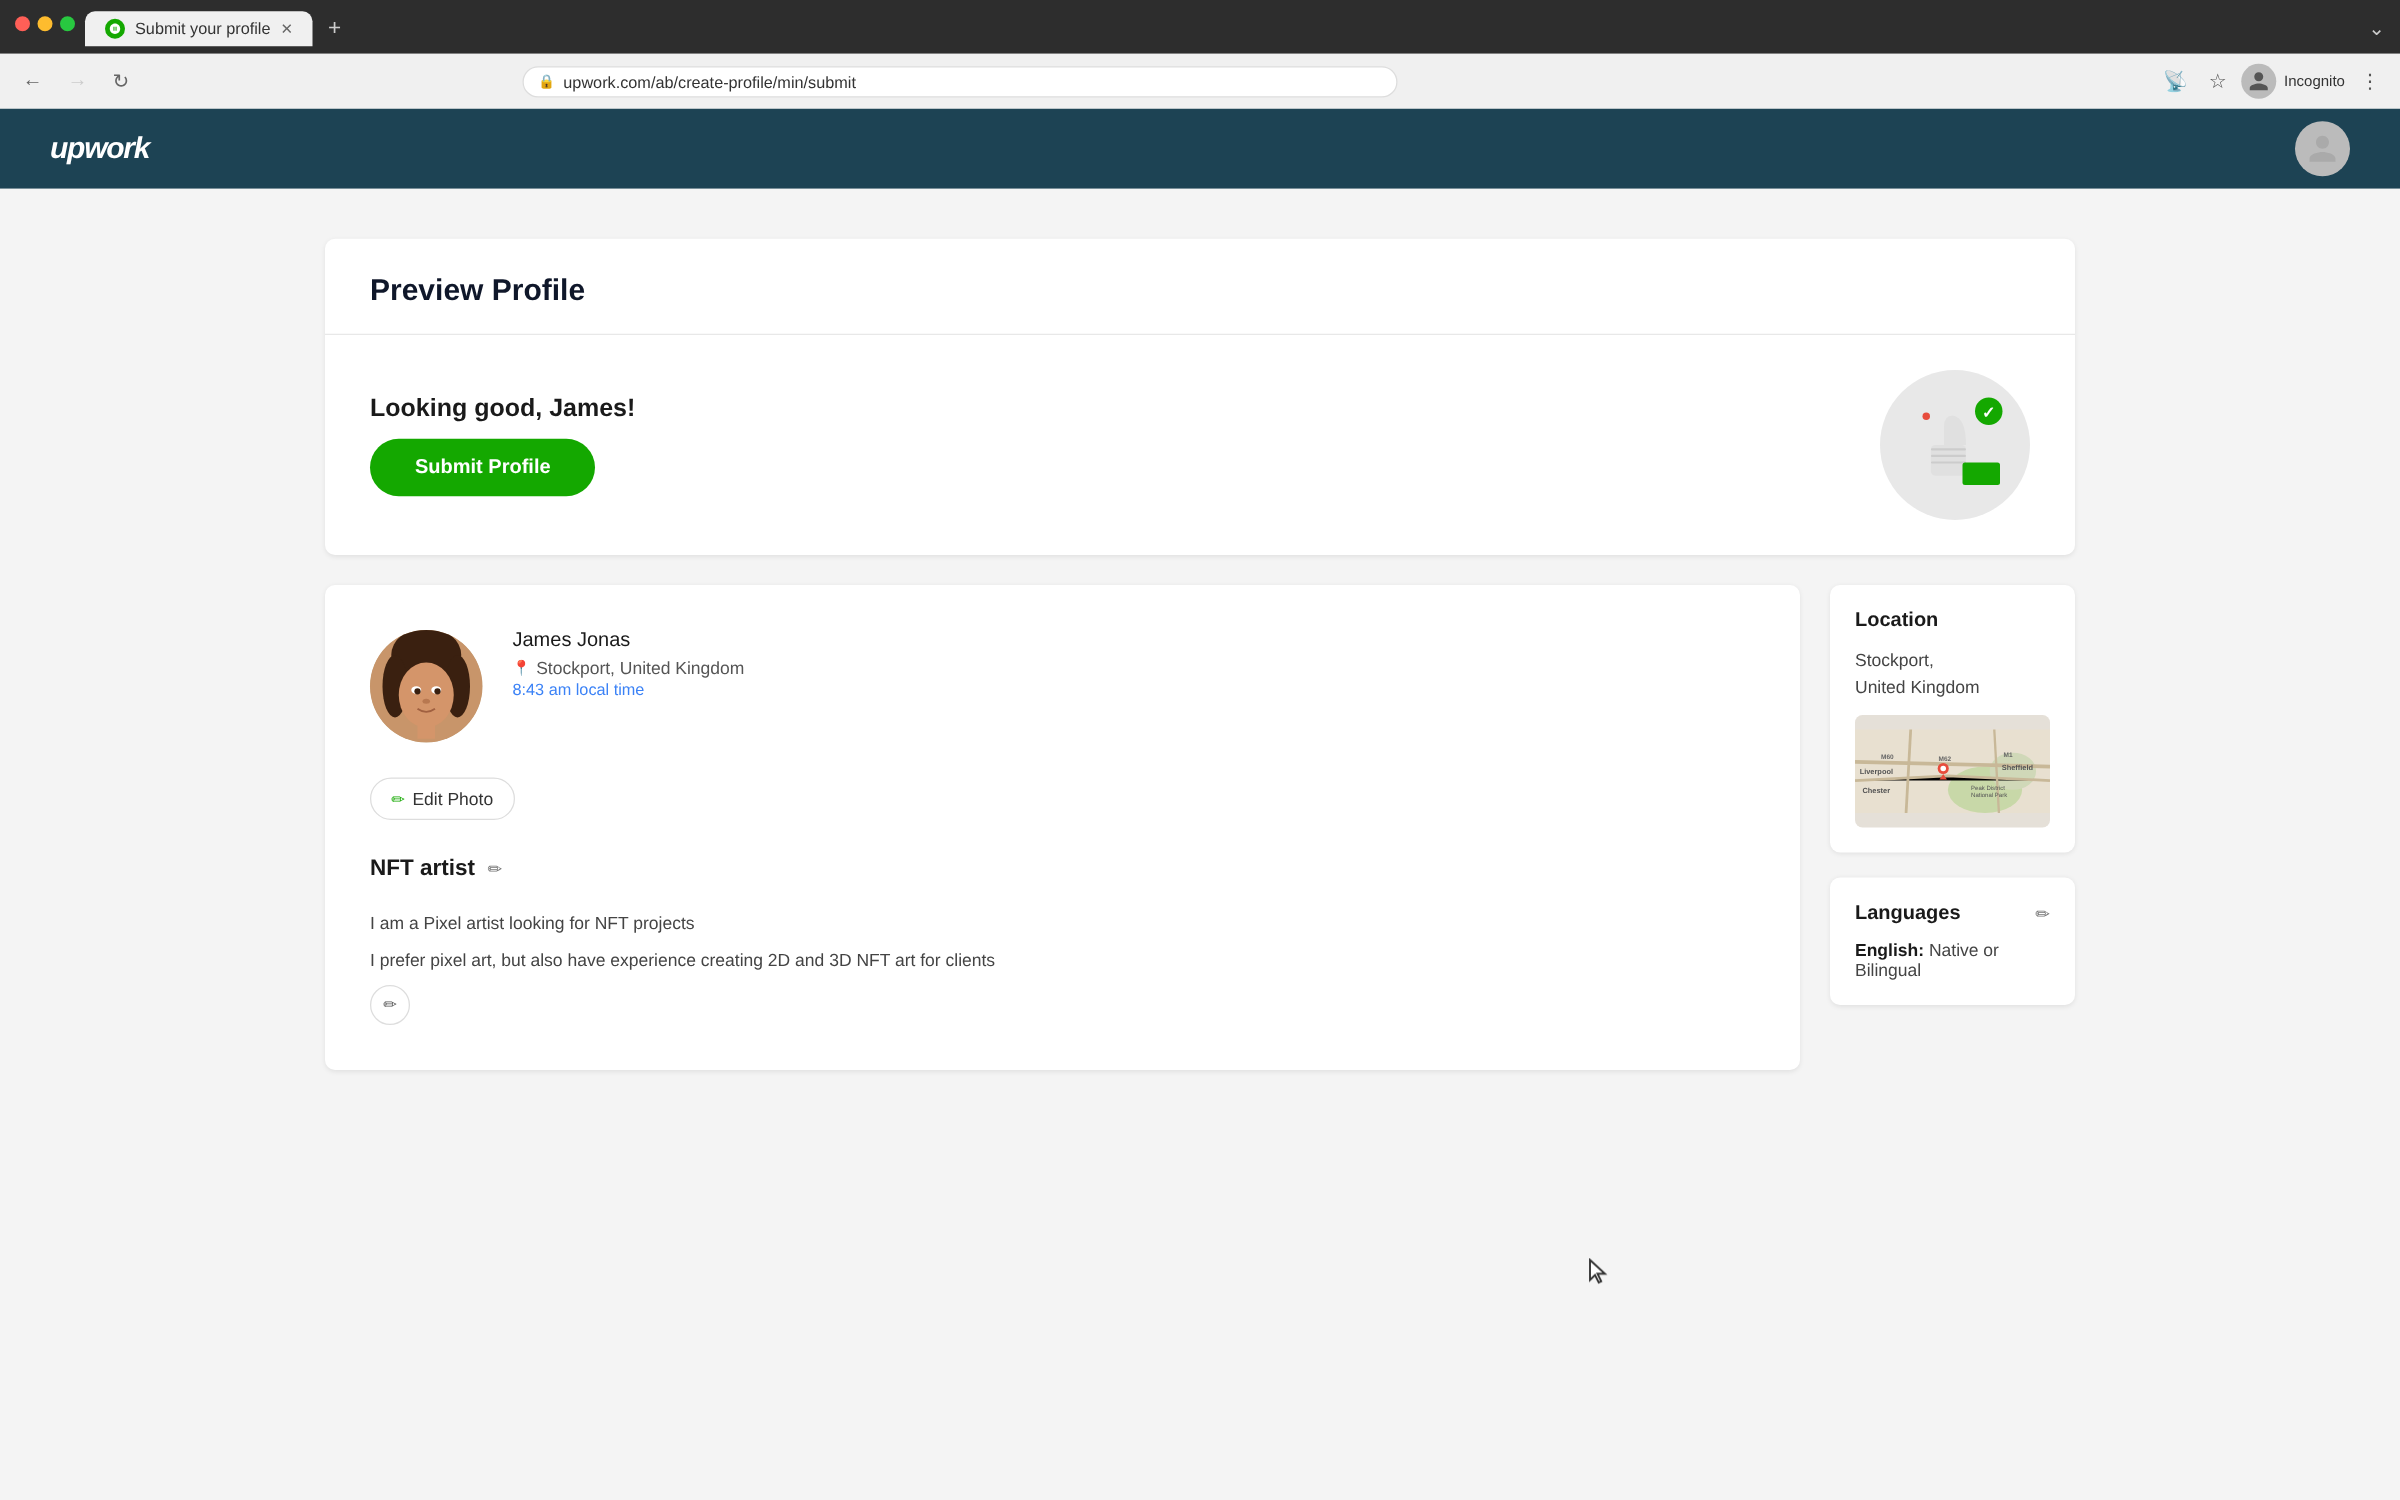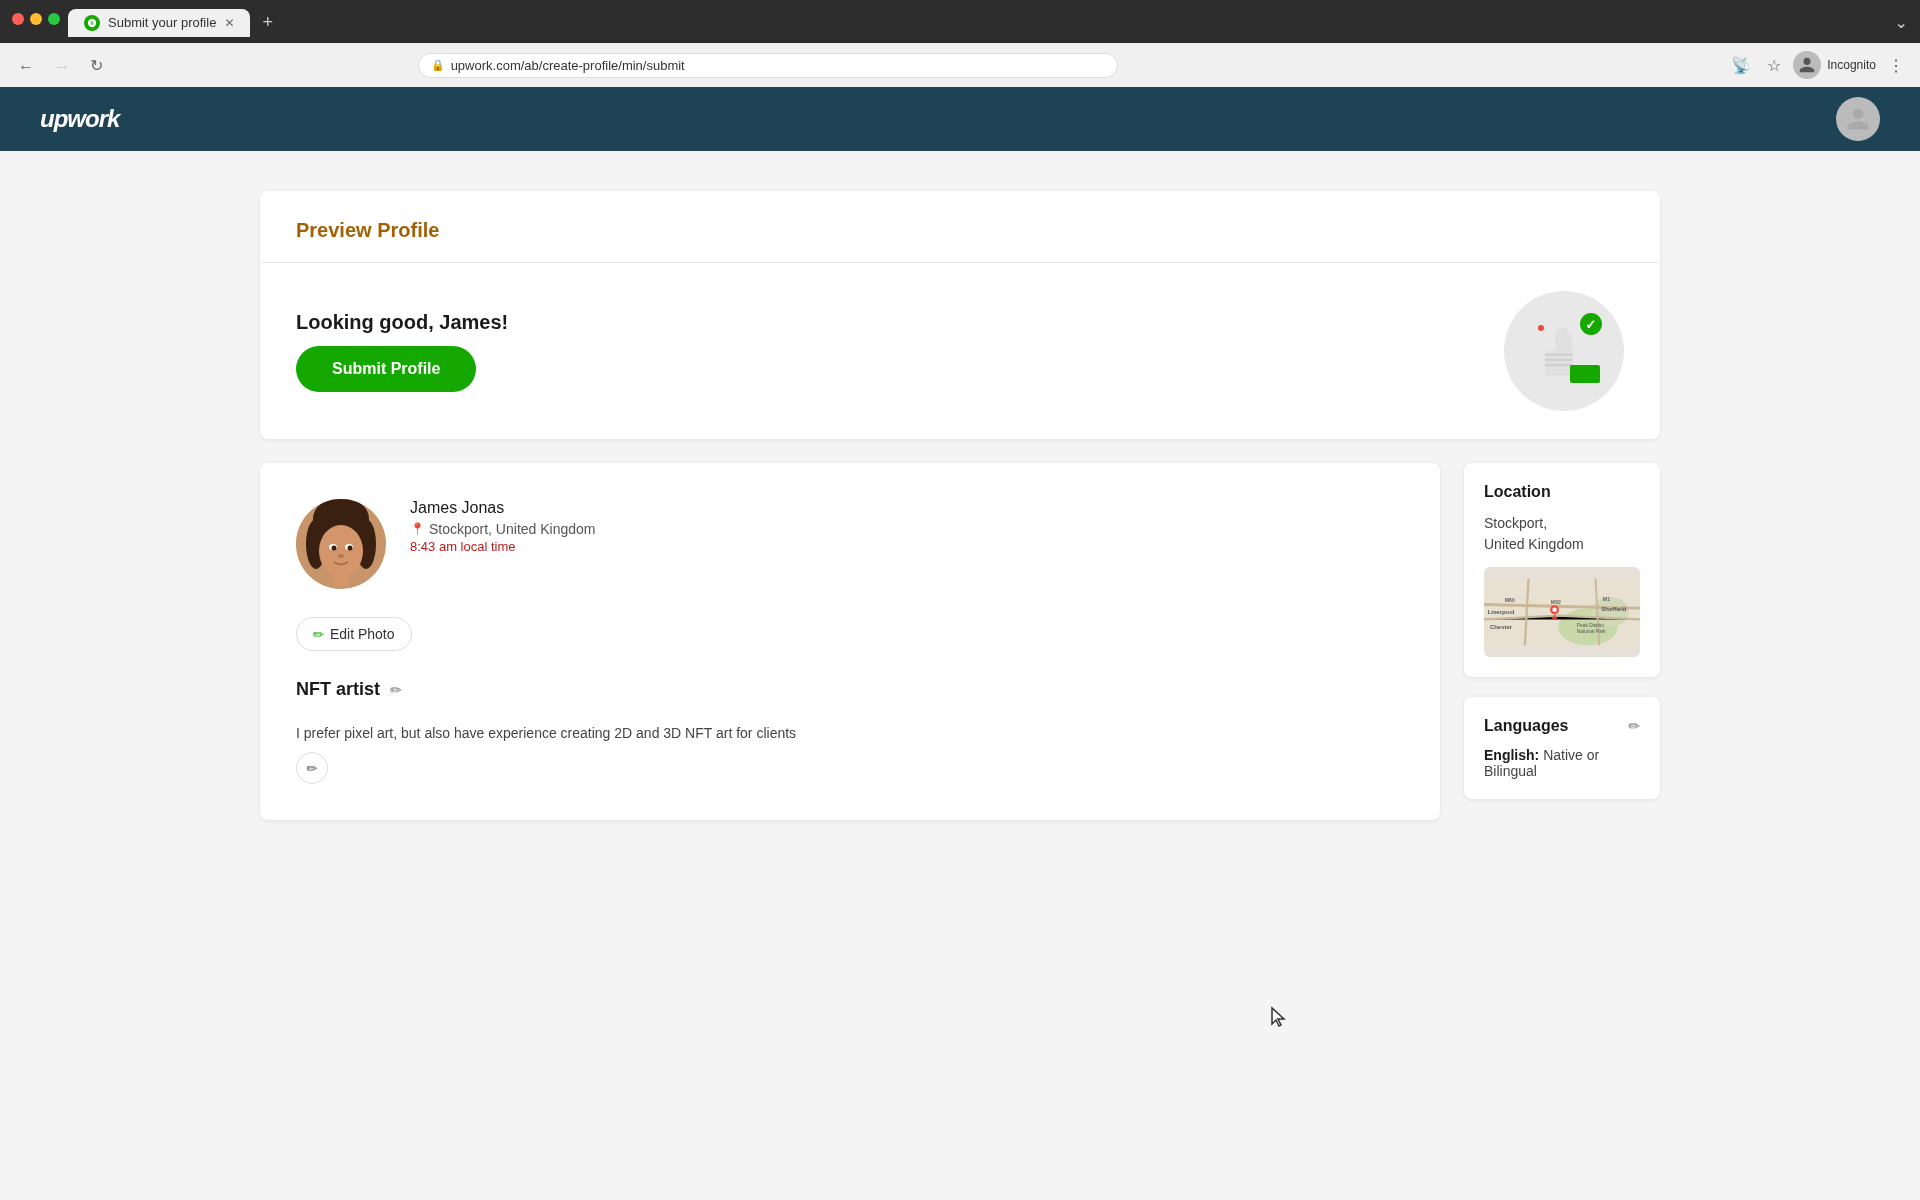--- a/index.html
+++ b/index.html
@@ -32,41 +32,41 @@
     .upwork-header { background: #1d4354; display: flex; align-items: center; justify-content: space-between; padding: 0 40px; height: 64px; }
     .upwork-logo { color: white; font-size: 24px; font-weight: 700; letter-spacing: -1px; }
     .upwork-logo span { font-style: italic; }
     .header-avatar { width: 44px; height: 44px; border-radius: 50%; background: #bbb; display: flex; align-items: center; justify-content: center; color: #fff; font-size: 20px; overflow: hidden; }
 
     .page-content { background: #f4f4f4; padding: 40px 260px; min-height: calc(1200px - 64px - 80px); }
 
     
     .preview-card { background: white; border-radius: 8px; margin-bottom: 24px; overflow: hidden; box-shadow: 0 1px 4px rgba(0,0,0,0.08); }
     .preview-card-header { padding: 28px 36px 20px; border-bottom: 1px solid #e8e8e8; }
-    .preview-title { font-size: 20px; font-weight: 700; color: #a16207; }
+    .preview-title { font-size: 24px; font-weight: 700; color: #0f172a; }
     .preview-card-body { padding: 28px 36px; display: flex; align-items: center; justify-content: space-between; }
     .preview-card-text h2 { font-size: 20px; font-weight: 700; color: #1a1a1a; margin-bottom: 12px; }
     .preview-card-text p { font-size: 14px; color: #444; line-height: 1.5; margin-bottom: 24px; max-width: 560px; }
     .submit-btn { background: #14a800; color: white; border: none; border-radius: 24px; padding: 14px 36px; font-size: 16px; font-weight: 600; cursor: pointer; }
 
     
     .thumbs-illustration { width: 120px; height: 120px; border-radius: 50%; background: #e8e8e8; display: flex; align-items: center; justify-content: center; position: relative; flex-shrink: 0; }
 
     
     .profile-section { display: flex; gap: 24px; }
     .profile-main { background: white; border-radius: 8px; flex: 1; padding: 36px; box-shadow: 0 1px 4px rgba(0,0,0,0.08); }
     .profile-sidebar { width: 196px; display: flex; flex-direction: column; gap: 20px; }
 
     .profile-header { display: flex; align-items: flex-start; gap: 24px; margin-bottom: 28px; }
     .profile-avatar { width: 90px; height: 90px; border-radius: 50%; background: #c8a882; overflow: hidden; flex-shrink: 0; display: flex; align-items: center; justify-content: center; }
 
     .profile-name-block {}
     .profile-name { font-size: 16px; font-weight: 400; color: #1a1a1a; margin-bottom: 4px; }
     .profile-location { display: flex; align-items: center; gap: 4px; font-size: 14px; color: #555; margin-bottom: 2px; }
-    .profile-time { font-size: 13px; color: #b91c1c; }
+    .profile-time { font-size: 13px; color: #3b82f6; }
     .pin-icon { color: #555; font-size: 12px; }
 
     .edit-photo-btn { display: flex; align-items: center; gap: 6px; border: 1px solid #ddd; border-radius: 20px; padding: 8px 16px; background: white; cursor: pointer; font-size: 14px; color: #333; margin-top: 12px; }
     .edit-photo-btn .pencil-icon { color: #14a800; font-size: 13px; }
 
     .profile-title-row { display: flex; align-items: center; gap: 10px; margin-bottom: 22px; }
     .profile-title { font-size: 18px; font-weight: 700; color: #1a1a1a; }
     .edit-icon-small { color: #777; cursor: pointer; font-size: 14px; }
     .profile-bio { font-size: 14px; color: #444; line-height: 1.6; margin-bottom: 8px; }
 
@@ -224,20 +224,21 @@
       <button class="edit-photo-btn">
         <span class="pencil-icon">✏</span>
         <span>Edit Photo</span>
       </button>
 
       <div style="margin-top: 28px;">
         <div class="profile-title-row">
           <span class="profile-title">NFT artist</span>
           <span class="edit-icon-small">✏</span>
         </div>
+        <p class="profile-bio">I am a Pixel artist looking for NFT projects</p>
         <p class="profile-bio">I prefer pixel art, but also have experience creating 2D and 3D NFT art for clients</p>
         <button class="pencil-btn">✏</button>
       </div>
     </div>
 
     <div class="profile-sidebar">
 
       <div class="sidebar-widget">
         <div class="widget-title-row">
           <span class="widget-title">Location</span>

